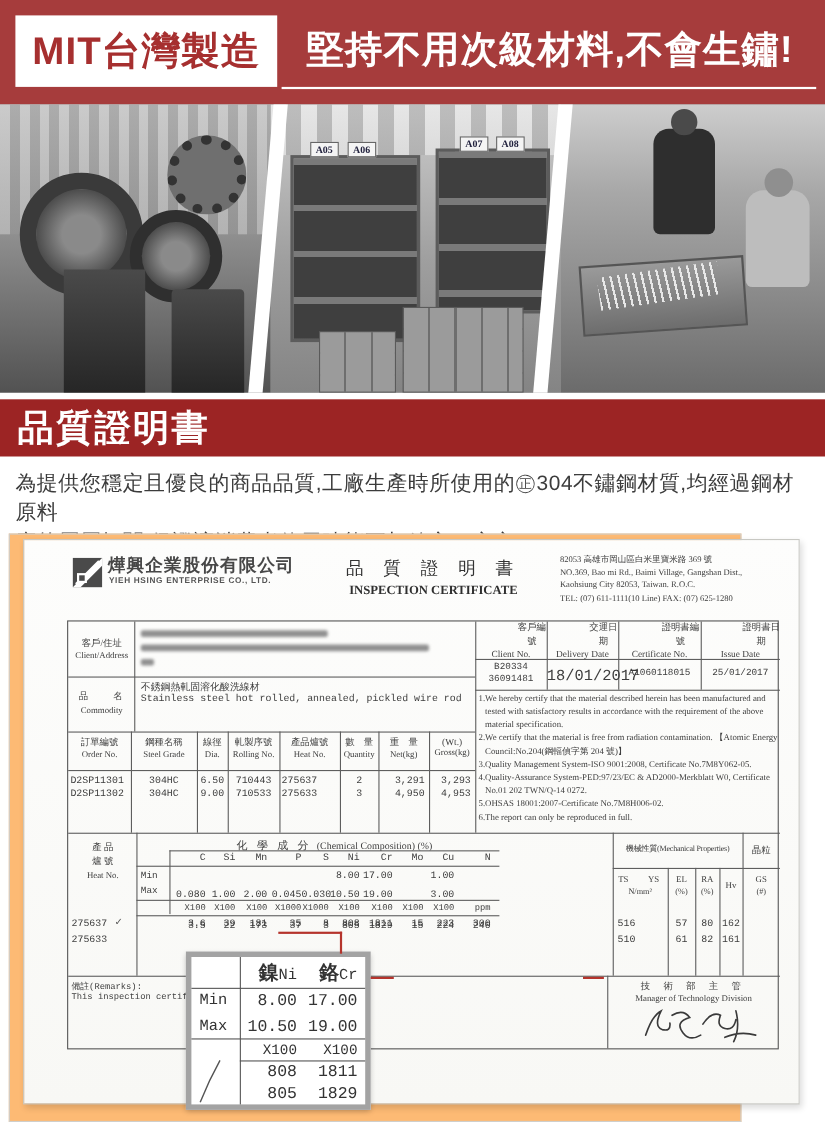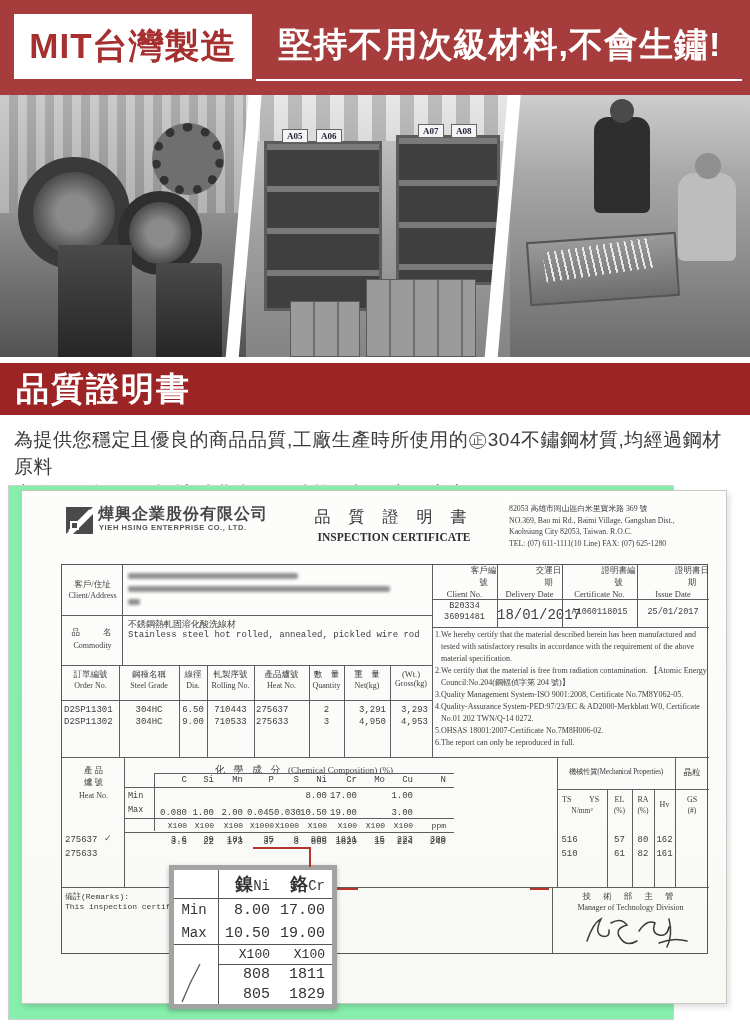--- a/index.html
+++ b/index.html
@@ -65,21 +65,21 @@
 
   
   .gap { width:750px; height:6px; background:#fff; }
   .band { width:750px; height:52px; background:#9c2424; display:flex; align-items:center; }
   .band h1 { color:#fff; font-size:33px; font-weight:800; margin-left:16px; letter-spacing:2px; }
   .para { width:750px; height:70px; padding:11px 14px 0 14px; color:#3c3c3c;
     font-size:19px; line-height:27px; letter-spacing:.5px; }
 
   
   .cert-wrap { position:relative; margin:0 8px; width:666px; height:535px;
-    background:#86efac; border:1px solid #cfcfcc; }
+    background:#fdba74; border:1px solid #cfcfcc; }
   .paper { position:absolute; left:12px; top:4px; width:706px; height:514px;
     background:linear-gradient(180deg,#fdfdfc,#f8f8f5); border:1px solid #c8c8c3;
     box-shadow:2px 3px 6px rgba(0,0,0,.14); }
   .paper * { color:#3d3d3d; }
   .serif { font-family:"Liberation Serif","DejaVu Serif",serif; }
   .mono  { font-family:"Liberation Mono","DejaVu Sans Mono",monospace; }
   .abs { position:absolute; }
   .hl { position:absolute; height:1px; background:#5e5e5e; }
   .vl { position:absolute; width:1px; background:#5e5e5e; }
   .ctr { text-align:center; }

